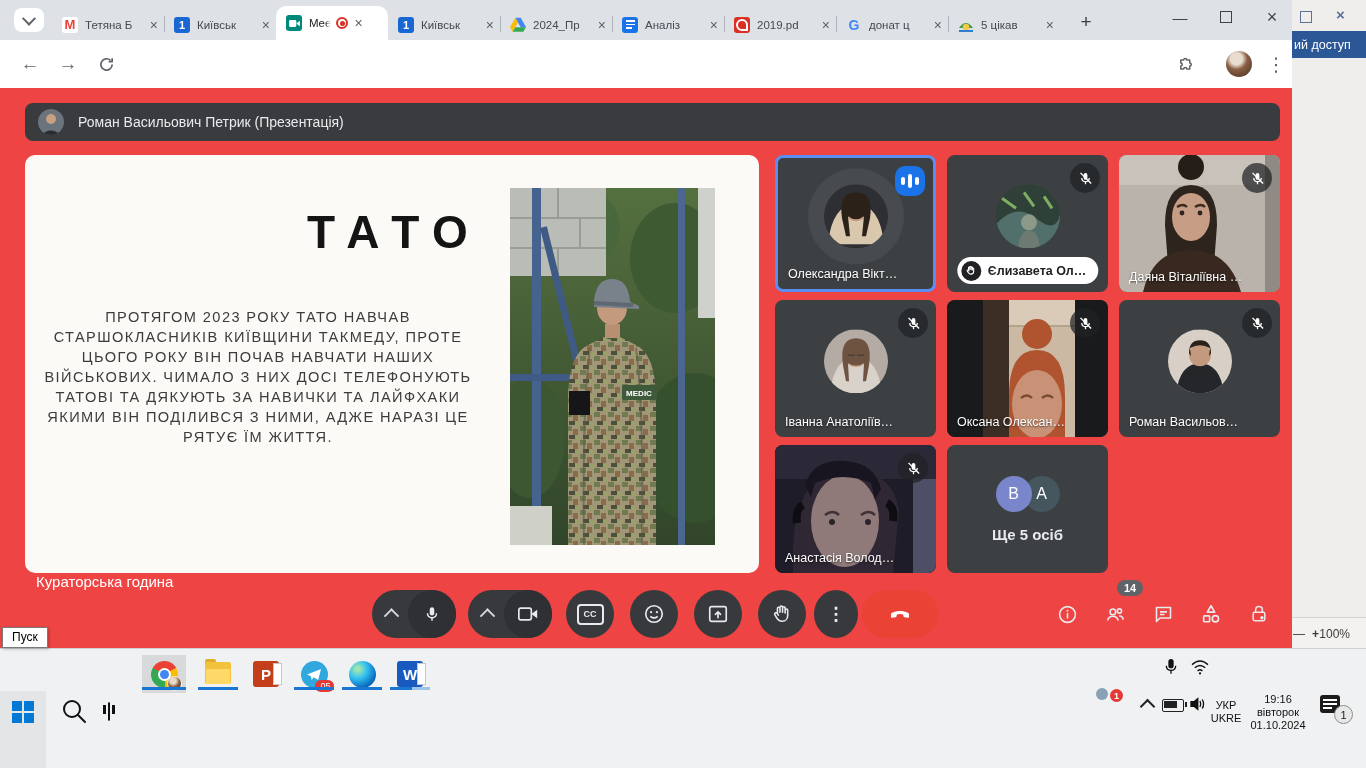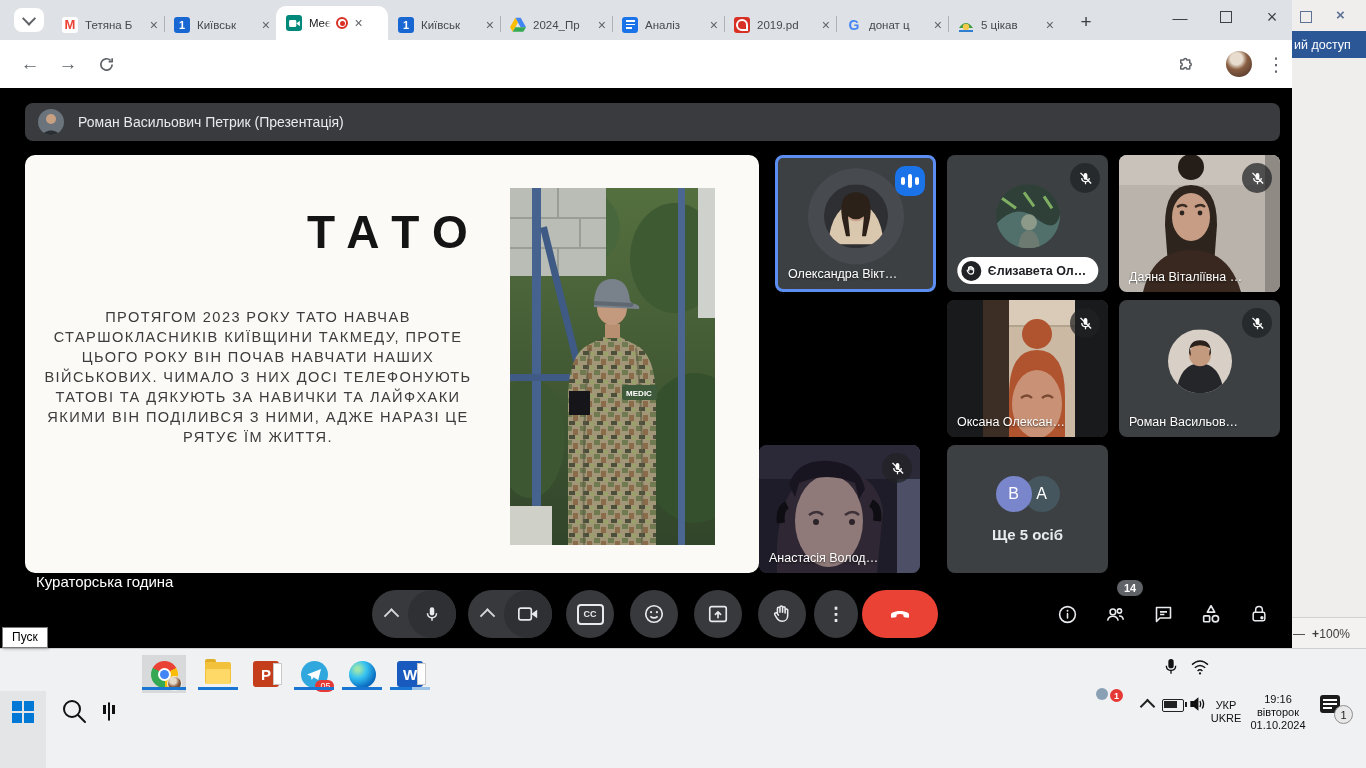--- a/index.html
+++ b/index.html
@@ -41,21 +41,21 @@
   .toolbar{left:0;top:40px;width:1292px;height:48px;background:#fff}
   .navic{color:#5f6368;font-size:19px;width:28px;height:28px;display:flex;align-items:center;justify-content:center;top:10px}
   .addr{left:130px;top:8px;width:1028px;height:33px;background:#eef1f4;border-radius:17px;display:flex;align-items:center}
   .camchip{width:24px;height:24px;border-radius:50%;background:#1a73e8;margin:0 12px 0 7px;
     display:flex;align-items:center;justify-content:center}
   .urltxt{font-size:13.5px;color:#202124}
   .star{margin-left:auto;margin-right:12px;color:#5f6368}
   .avatar-chrome{left:1226px;top:11px;width:26px;height:26px;border-radius:50%;
     background:radial-gradient(circle at 40% 30%,#e7dccd 25%,#8a5f43 45%,#5d4030 80%)}
   
-  .meet{left:0;top:88px;width:1292px;height:560px;background:#000000}
+  .meet{left:0;top:88px;width:1292px;height:560px;background:#ef4444}
   .banner{left:25px;top:15px;width:1255px;height:38px;background:#3a3b3e;border-radius:8px;
     display:flex;align-items:center}
   .bav{width:26px;height:26px;border-radius:50%;margin:0 14px 0 13px;overflow:hidden;flex:0 0 26px}
   .bname{color:#e8eaed;font-size:14px}
   .slide{left:25px;top:67px;width:734px;height:418px;background:#fbfaf7;border-radius:10px;overflow:hidden}
   .stitle{left:282px;top:50px;font-size:46px;font-weight:800;letter-spacing:14px;color:#141414;white-space:nowrap}
   .sbody{left:14px;top:152px;width:438px;font-size:14.6px;line-height:20px;letter-spacing:1.4px;
     color:#3c3c3c;text-align:center;font-weight:500}
   .sphoto{left:485px;top:33px;width:205px;height:357px}
   
@@ -413,20 +413,41 @@
         <div class="micoff">
           <svg width="15" height="15" viewBox="0 0 24 24">
               <path d="M12 14a3 3 0 0 0 3-3V6a3 3 0 0 0-6 0v5a3 3 0 0 0 3 3z" fill="#fff"></path>
               <path d="M17 11a5 5 0 0 1-10 0H5a7 7 0 0 0 6 6.9V21h2v-3.1A7 7 0 0 0 19 11z" fill="#fff"></path>
               <path d="M4 3l17 17" stroke="#fff" stroke-width="2.2"></path>
             </svg>
         </div>
         <div class="tname">Даяна Віталіївна …</div>
       </div>
 
+      <div class="ab tile" style="left:775px;top:212px;width:161px;height:137px">
+        <div class="avwrap plain">
+          <span class="avimg">
+            <svg width="64" height="64" viewBox="0 0 64 64">
+                <rect width="64" height="64" fill="#b4aca4"></rect>
+                <path d="M6 64q4-36 26-36t26 36z" fill="#d8d2cb"></path>
+                <circle cx="32" cy="27" r="11" fill="#d3ab90"></circle>
+                <path d="M19 36Q15 9 32 9t13 27l-3 16h-3l1-18q-8 5-16 0l1 18h-3z" fill="#6d5340"></path>
+                <path d="M24 26h7M33 26h7" stroke="#4c4036" stroke-width="1.6" fill="none"></path>
+              </svg>
+          </span>
+        </div>
+        <div class="micoff">
+          <svg width="15" height="15" viewBox="0 0 24 24">
+              <path d="M12 14a3 3 0 0 0 3-3V6a3 3 0 0 0-6 0v5a3 3 0 0 0 3 3z" fill="#fff"></path>
+              <path d="M17 11a5 5 0 0 1-10 0H5a7 7 0 0 0 6 6.9V21h2v-3.1A7 7 0 0 0 19 11z" fill="#fff"></path>
+              <path d="M4 3l17 17" stroke="#fff" stroke-width="2.2"></path>
+            </svg>
+        </div>
+        <div class="tname">Іванна Анатоліїв…</div>
+      </div>
 
       <div class="ab tile" style="left:947px;top:212px;width:161px;height:137px">
         <svg class="tilebg" viewBox="0 0 161 137" preserveAspectRatio="none">
           <rect width="161" height="137" fill="#191a1c"></rect>
           <rect x="36" width="92" height="137" fill="#cbb9a4"></rect>
           <rect x="36" width="92" height="26" fill="#d9cbb8"></rect>
             <path d="M36 26h92" stroke="#b3a48e" stroke-width="2"></path>
           <rect x="36" width="26" height="137" fill="#3c2e24"></rect>
           <circle cx="90" cy="34" r="15" fill="#b0532f"></circle>
           <path d="M62 96q0-46 28-46t28 46v41H62z" fill="#b0532f"></path>
@@ -457,21 +478,21 @@
         <div class="micoff">
           <svg width="15" height="15" viewBox="0 0 24 24">
               <path d="M12 14a3 3 0 0 0 3-3V6a3 3 0 0 0-6 0v5a3 3 0 0 0 3 3z" fill="#fff"></path>
               <path d="M17 11a5 5 0 0 1-10 0H5a7 7 0 0 0 6 6.9V21h2v-3.1A7 7 0 0 0 19 11z" fill="#fff"></path>
               <path d="M4 3l17 17" stroke="#fff" stroke-width="2.2"></path>
             </svg>
         </div>
         <div class="tname">Роман Васильов…</div>
       </div>
 
-      <div class="ab tile" style="left:759px;top:357px;width:161px;height:128px">
+      <div class="ab tile" style="left:775px;top:357px;width:161px;height:128px">
         <svg class="tilebg" viewBox="0 0 161 128" preserveAspectRatio="none">
           <rect width="161" height="128" fill="#1d1c28"></rect>
           <rect x="138" width="23" height="128" fill="#4c4f66"></rect>
           <rect width="161" height="34" fill="#2b2837"></rect>
           <path d="M18 128Q14 30 66 26t58 40l-6 62z" fill="#2f2733"></path>
           <ellipse cx="70" cy="76" rx="34" ry="46" fill="#8f7a79"></ellipse>
           <path d="M30 40q8-26 40-24 30 2 36 28l-6 10-4-16q-28-12-56 0l-4 14z" fill="#181420"></path>
           <path d="M50 70q8-6 14 0M86 70q8-6 14 0" stroke="#3f3138" stroke-width="2.6" fill="none"></path>
           <circle cx="57" cy="77" r="3" fill="#2c2229"></circle>
             <circle cx="93" cy="77" r="3" fill="#2c2229"></circle>

